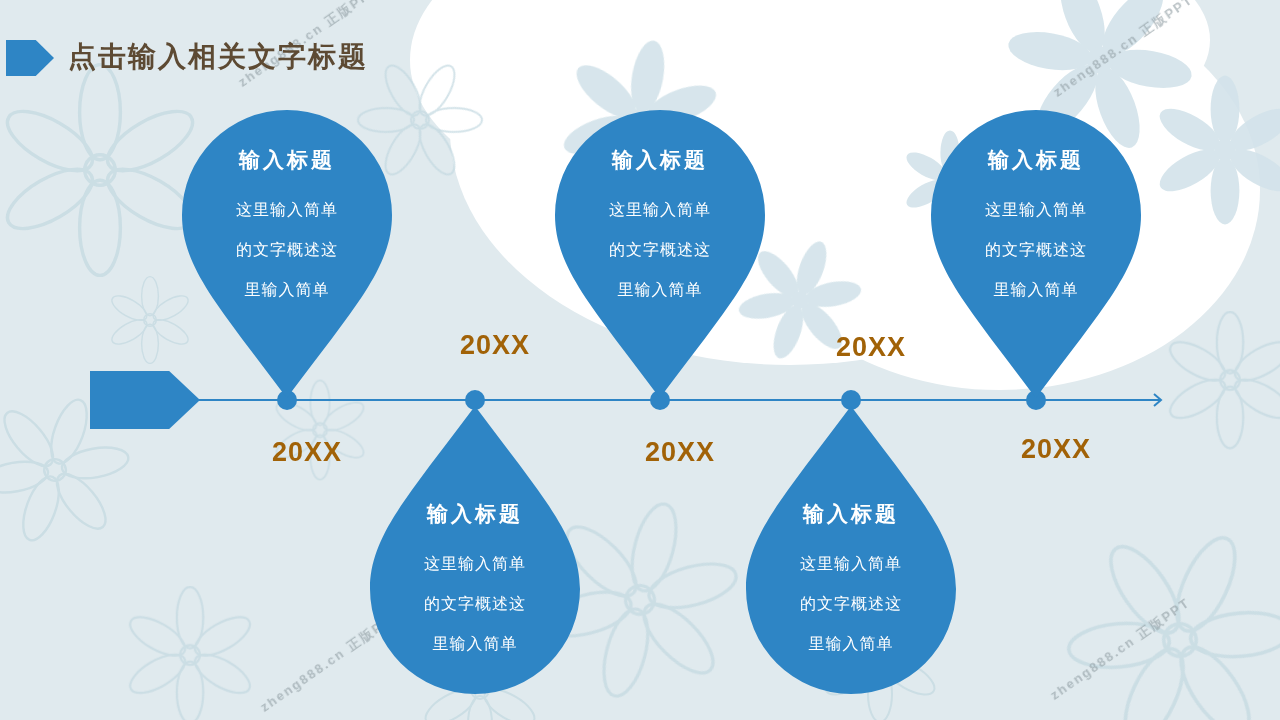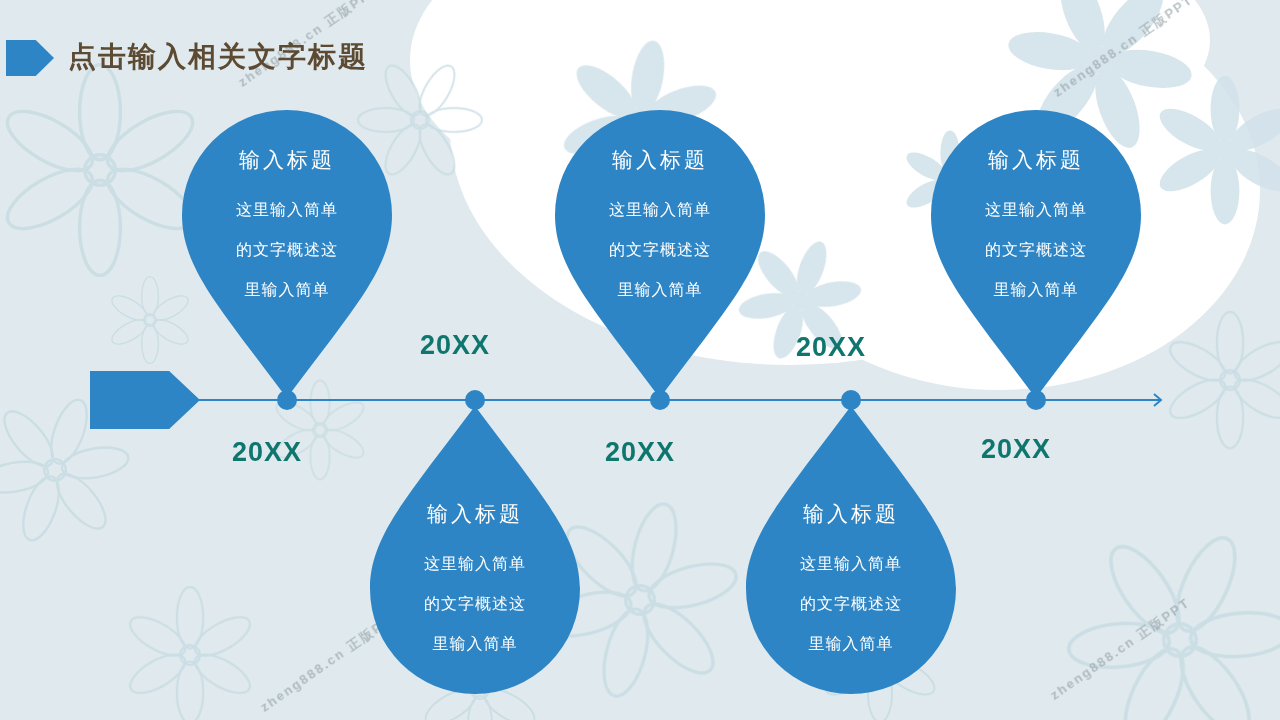--- a/index.html
+++ b/index.html
@@ -48,22 +48,22 @@
   }
 
   .dot {
     position: absolute; top: 390px; width: 20px; height: 20px;
     border-radius: 50%; background: #2e85c5;
   }
   .dot-0 { left: 277px; } .dot-1 { left: 465px; } .dot-2 { left: 650px; }
   .dot-3 { left: 841px; } .dot-4 { left: 1026px; }
 
   .year {
-    position: absolute; width: 110px; text-align: left;
-    font-size: 27px; font-weight: bold; color: #0f766e; letter-spacing: 1px;
+    position: absolute; width: 110px; text-align: right;
+    font-size: 27px; font-weight: bold; color: #a16207; letter-spacing: 1px;
   }
   .year-0 { left: 232px; top: 437px; }
   .year-1 { left: 420px; top: 330px; }
   .year-2 { left: 605px; top: 437px; }
   .year-3 { left: 796px; top: 332px; }
   .year-4 { left: 981px; top: 434px; }
 
   .balloon { position: absolute; width: 210px; height: 292px; }
   .balloon-0 { left: 182px; top: 110px; }
   .balloon-1 { left: 370px; top: 402px; }
@@ -71,21 +71,21 @@
   .balloon-3 { left: 746px; top: 402px; }
   .balloon-4 { left: 931px; top: 110px; }
   .balloon .drop { position: absolute; left: 0; top: 0; width: 210px; height: 292px; }
   .balloon.bottom .drop { transform: scaleY(-1); }
   .balloon-text {
     position: absolute; left: 0; width: 100%;
     text-align: center; color: #ffffff;
   }
   .balloon.top .balloon-text { top: 36px; }
   .balloon.bottom .balloon-text { top: 98px; }
-  .b-title { font-size: 21px; font-weight: normal; letter-spacing: 3px; margin-bottom: 16px; }
+  .b-title { font-size: 21px; font-weight: bold; letter-spacing: 3px; margin-bottom: 16px; }
   .b-line { font-size: 16px; line-height: 40px; letter-spacing: 1px; text-align: center; }
 </style>
 </head>
 <body>
 
 <div class="slide">
 
   <svg class="bg" viewBox="0 0 1280 720">
     <defs>
       <g id="flower">

